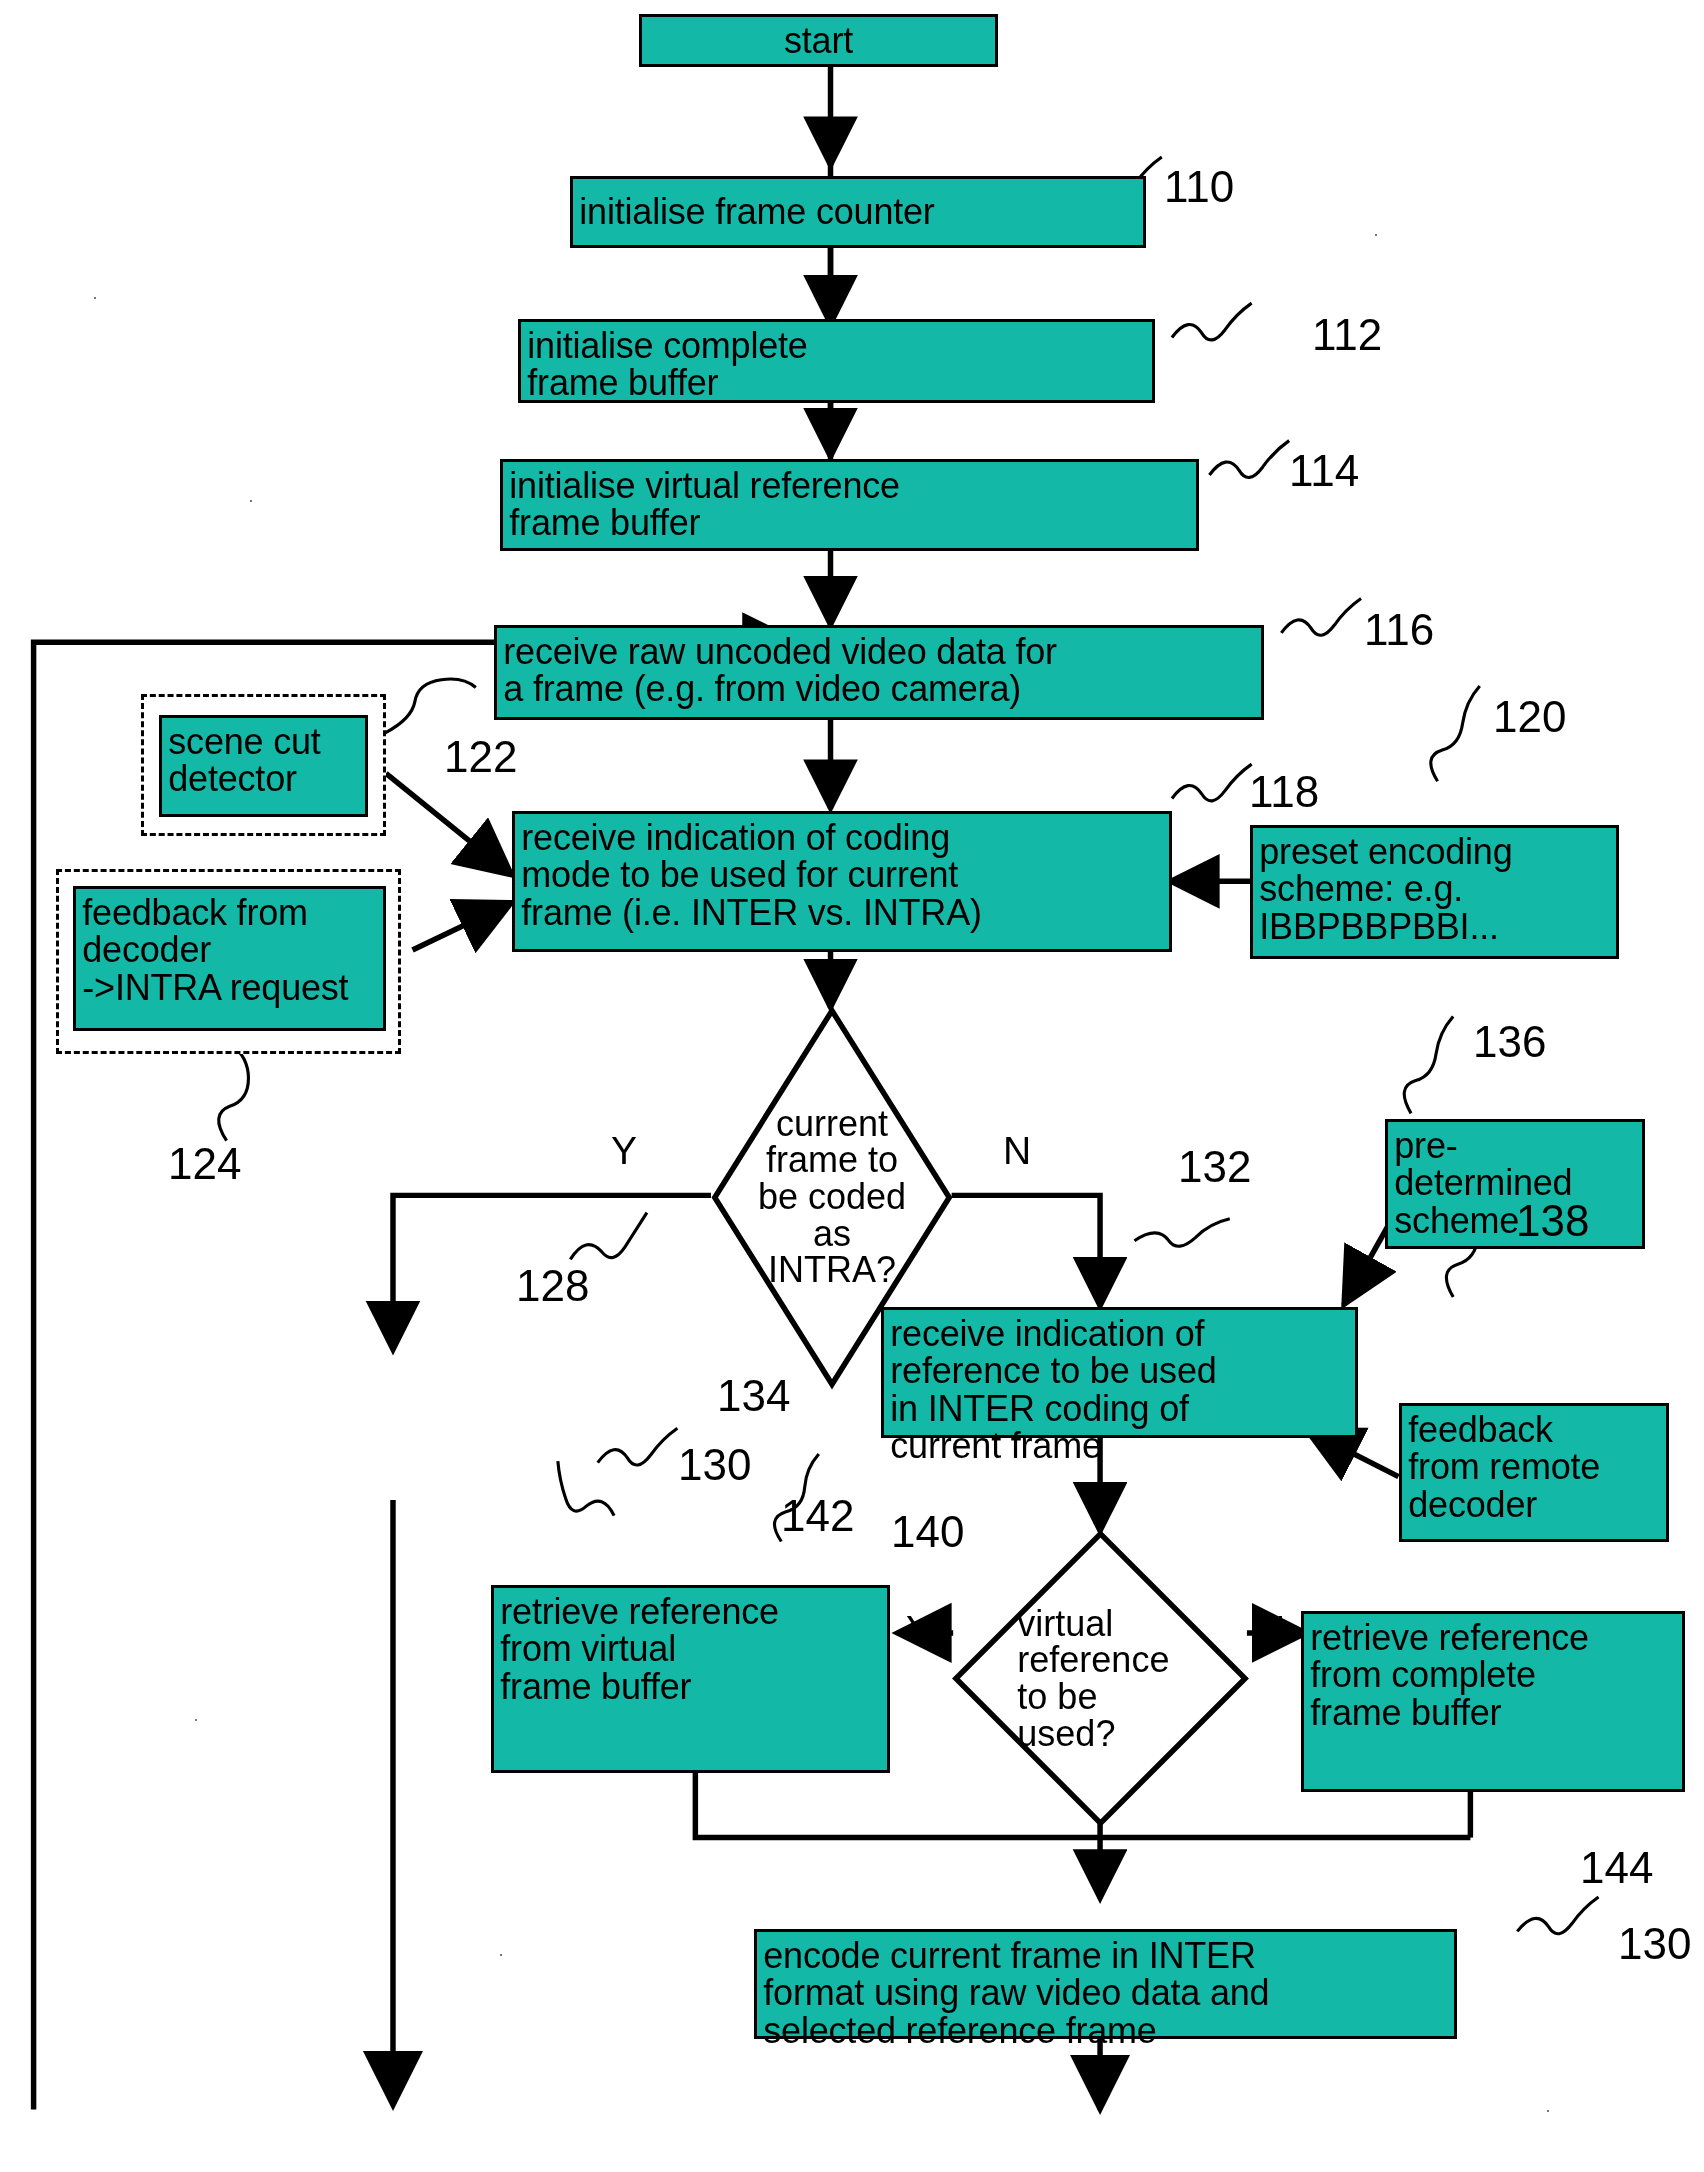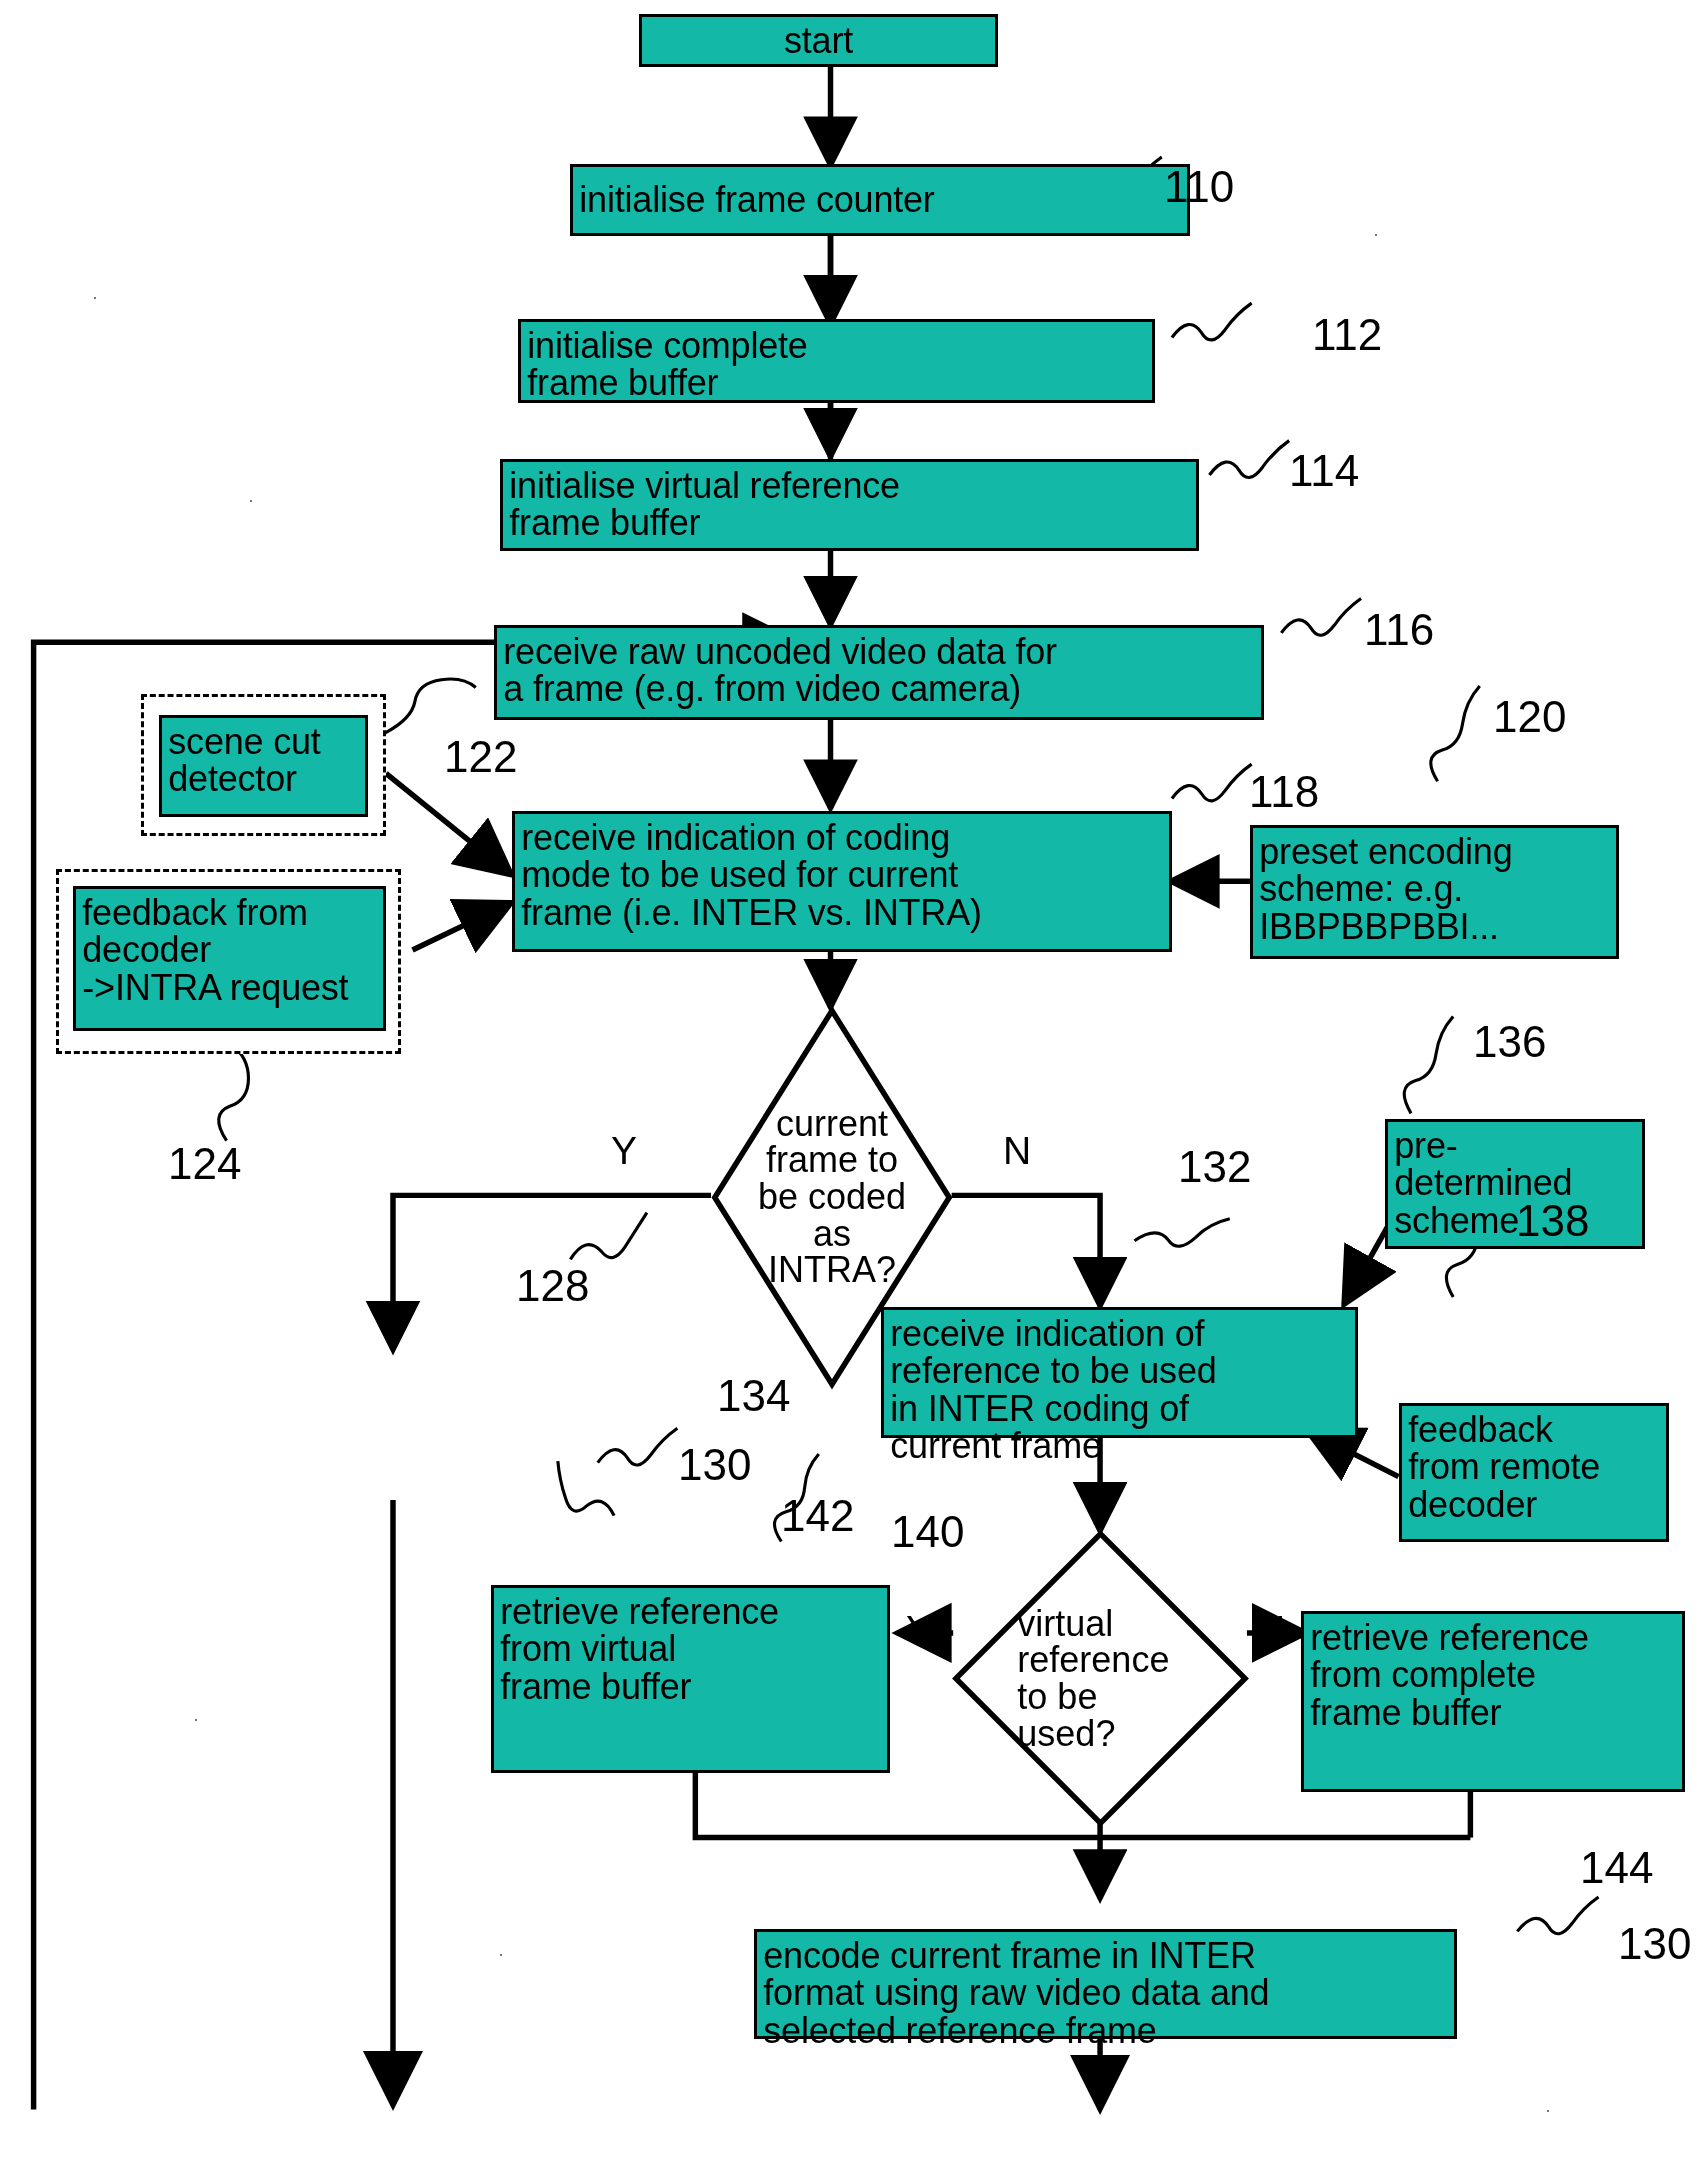--- a/index.html
+++ b/index.html
@@ -185,21 +185,21 @@
       <path d="M1995 2292 q-22 -36 6 -44 q24 -6 26 -36 q2 -28 22 -48"></path>
       <path d="M1942 2472 q24 -30 40 -6 q12 20 30 -4 q14 -20 34 -34"></path>
       <path d="M786 1940 q-14 -30 -36 -12 q-18 16 -26 -10 q-8 -24 -10 -48"></path>
     </g>
   </svg>
 
   <div class="node center" style="left:639px; top:14px; width:359px; height:53px;">
     <span class="txt">start</span>
   </div>
 
-  <div class="node" style="left:570px; top:164px; width:620px; height:72px;">
+  <div class="node" style="left:570px; top:176px; width:576px; height:72px;">
     <span class="txt">initialise frame counter</span>
   </div>
 
   <div class="node toptext" style="left:518px; top:319px; width:637px; height:84px;">
     <span class="txt">initialise complete
 frame buffer</span>
   </div>
 
   <div class="node toptext" style="left:500px; top:459px; width:699px; height:92px;">
     <span class="txt">initialise virtual reference

